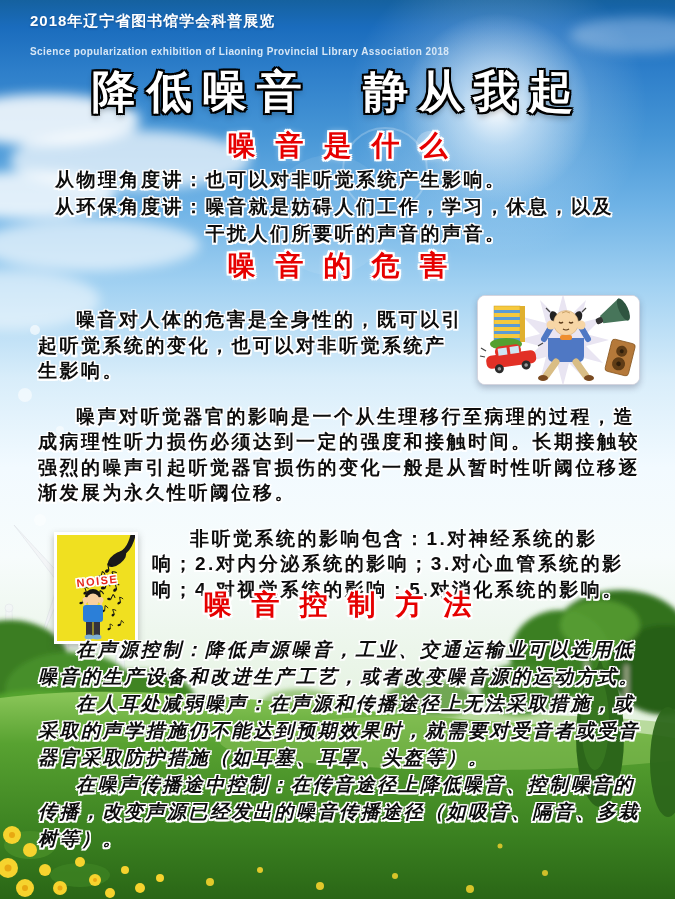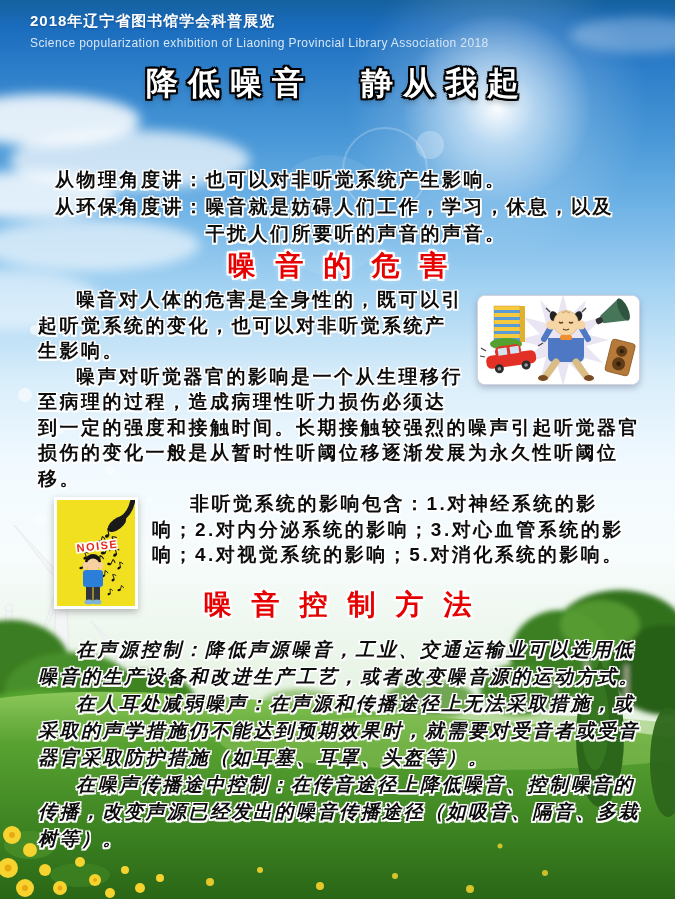--- a/index.html
+++ b/index.html
@@ -7,26 +7,26 @@
   .poster{
     position:relative; width:675px; height:899px; margin:0 auto; overflow:hidden;
     background:linear-gradient(180deg,
       #15619f 0%, #1a6cbd 3%, #2e7fca 8%, #4796d6 15%, #6fb3e6 23%,
       #a3d2f2 32%, #d8edfa 42%, #f2faff 52%, #f7fcfc 62%, #eef7ee 70%, #e6f3e2 78%, #dcedd6 100%);
   }
   .bg{ position:absolute; left:0; top:0; width:675px; height:899px; }
 
   .hdr{ position:absolute; left:30px; top:12px; color:#fff; }
   .hdr-title{ font-size:15px; font-weight:bold; letter-spacing:1px; text-shadow:0 1px 2px rgba(0,40,90,.4); }
-  .hdr-sub{ font-size:12px; color:#d7e7f6; letter-spacing:.4px; margin-top:5px; }
+  .hdr-sub{ font-size:10px; color:#d7e7f6; letter-spacing:.4px; margin-top:15px;font-weight:bold; }
 
   .main-title{
     position:absolute; top:62px; left:0; width:100%; text-align:center;
     font-family:"DejaVu Serif","Liberation Serif",serif;
-    font-size:32px; font-weight:bold; color:#fff; letter-spacing:10px; word-spacing:26px;
+    font-size:45px; font-weight:bold; color:#fff; letter-spacing:10px; word-spacing:26px;
     text-shadow:-2px -2px 0 #000, 2px -2px 0 #000, -2px 2px 0 #000, 2px 2px 0 #000,
                 -2px 0 0 #000, 2px 0 0 #000, 0 -2px 0 #000, 0 2px 0 #000, 0 4px 6px rgba(0,0,0,.35);
     white-space:nowrap;
   }
 
   .sec-heading{
     position:absolute; left:0; width:100%; text-align:center;
     font-size:28px; font-weight:900; color:#e60000; letter-spacing:20px; text-indent:20px;
     text-shadow:-2px -2px 0 #fff, 2px -2px 0 #fff, -2px 2px 0 #fff, 2px 2px 0 #fff,
                 -2px 0 0 #fff, 2px 0 0 #fff, 0 -2px 0 #fff, 0 2px 0 #fff, 0 0 6px rgba(255,255,255,.9);
@@ -39,21 +39,21 @@
     text-shadow:-1.5px -1.5px 0 #fff, 1.5px -1.5px 0 #fff, -1.5px 1.5px 0 #fff, 1.5px 1.5px 0 #fff,
                 -1.5px 0 0 #fff, 1.5px 0 0 #fff, 0 -1.5px 0 #fff, 0 1.5px 0 #fff;
   }
 
   .defs{ position:absolute; top:166px; left:55px; width:580px; font-size:19px; line-height:27px; letter-spacing:2.5px; }
   .def{ display:flex; }
   .def-label{ white-space:nowrap; flex:0 0 auto; }
   .def-text{ flex:1 1 auto; }
 
   .harm-body{ position:absolute; top:287px; left:38px; width:602px; font-size:19px; line-height:25.5px; letter-spacing:2.5px; }
-  .harm-body p{ text-indent:2em; }
+  .harm-body p{ text-indent:2em;margin-top:20px; }
 
   .harm-illu{
     float:right; width:163px; height:90px; margin:8px 0 8px 12px;
     background:#fff; border:1px solid #d4d4de; border-radius:8px;
     box-shadow:0 3px 6px rgba(60,60,90,.3); overflow:hidden;
   }
   .noise-illu{
     float:left; width:84px; height:112px; margin:6px 14px 4px 16px;
     background:#f0e020; border:3px solid #fff; box-shadow:0 3px 7px rgba(60,60,60,.35);
   }
@@ -190,20 +190,21 @@
     </g>
   </svg>
 
   <header class="hdr">
     <div class="hdr-title">2018年辽宁省图书馆学会科普展览</div>
     <div class="hdr-sub">Science popularization exhibition of Liaoning Provincial Library Association 2018</div>
   </header>
 
   <h1 class="main-title">降低噪音 静从我起</h1>
 
+  <h2 class="sec-heading" id="h-what">噪音是什么</h2>
   <div class="defs otl">
     <div class="def">
       <span class="def-label">从物理角度讲：</span>
         <span class="def-text">也可以对非听觉系统产生影响。</span>
     </div>
     <div class="def">
       <span class="def-label">从环保角度讲：</span>
         <span class="def-text">噪音就是妨碍人们工作，学习，休息，以及干扰人们所要听的声音的声音。</span>
     </div>
   </div>

